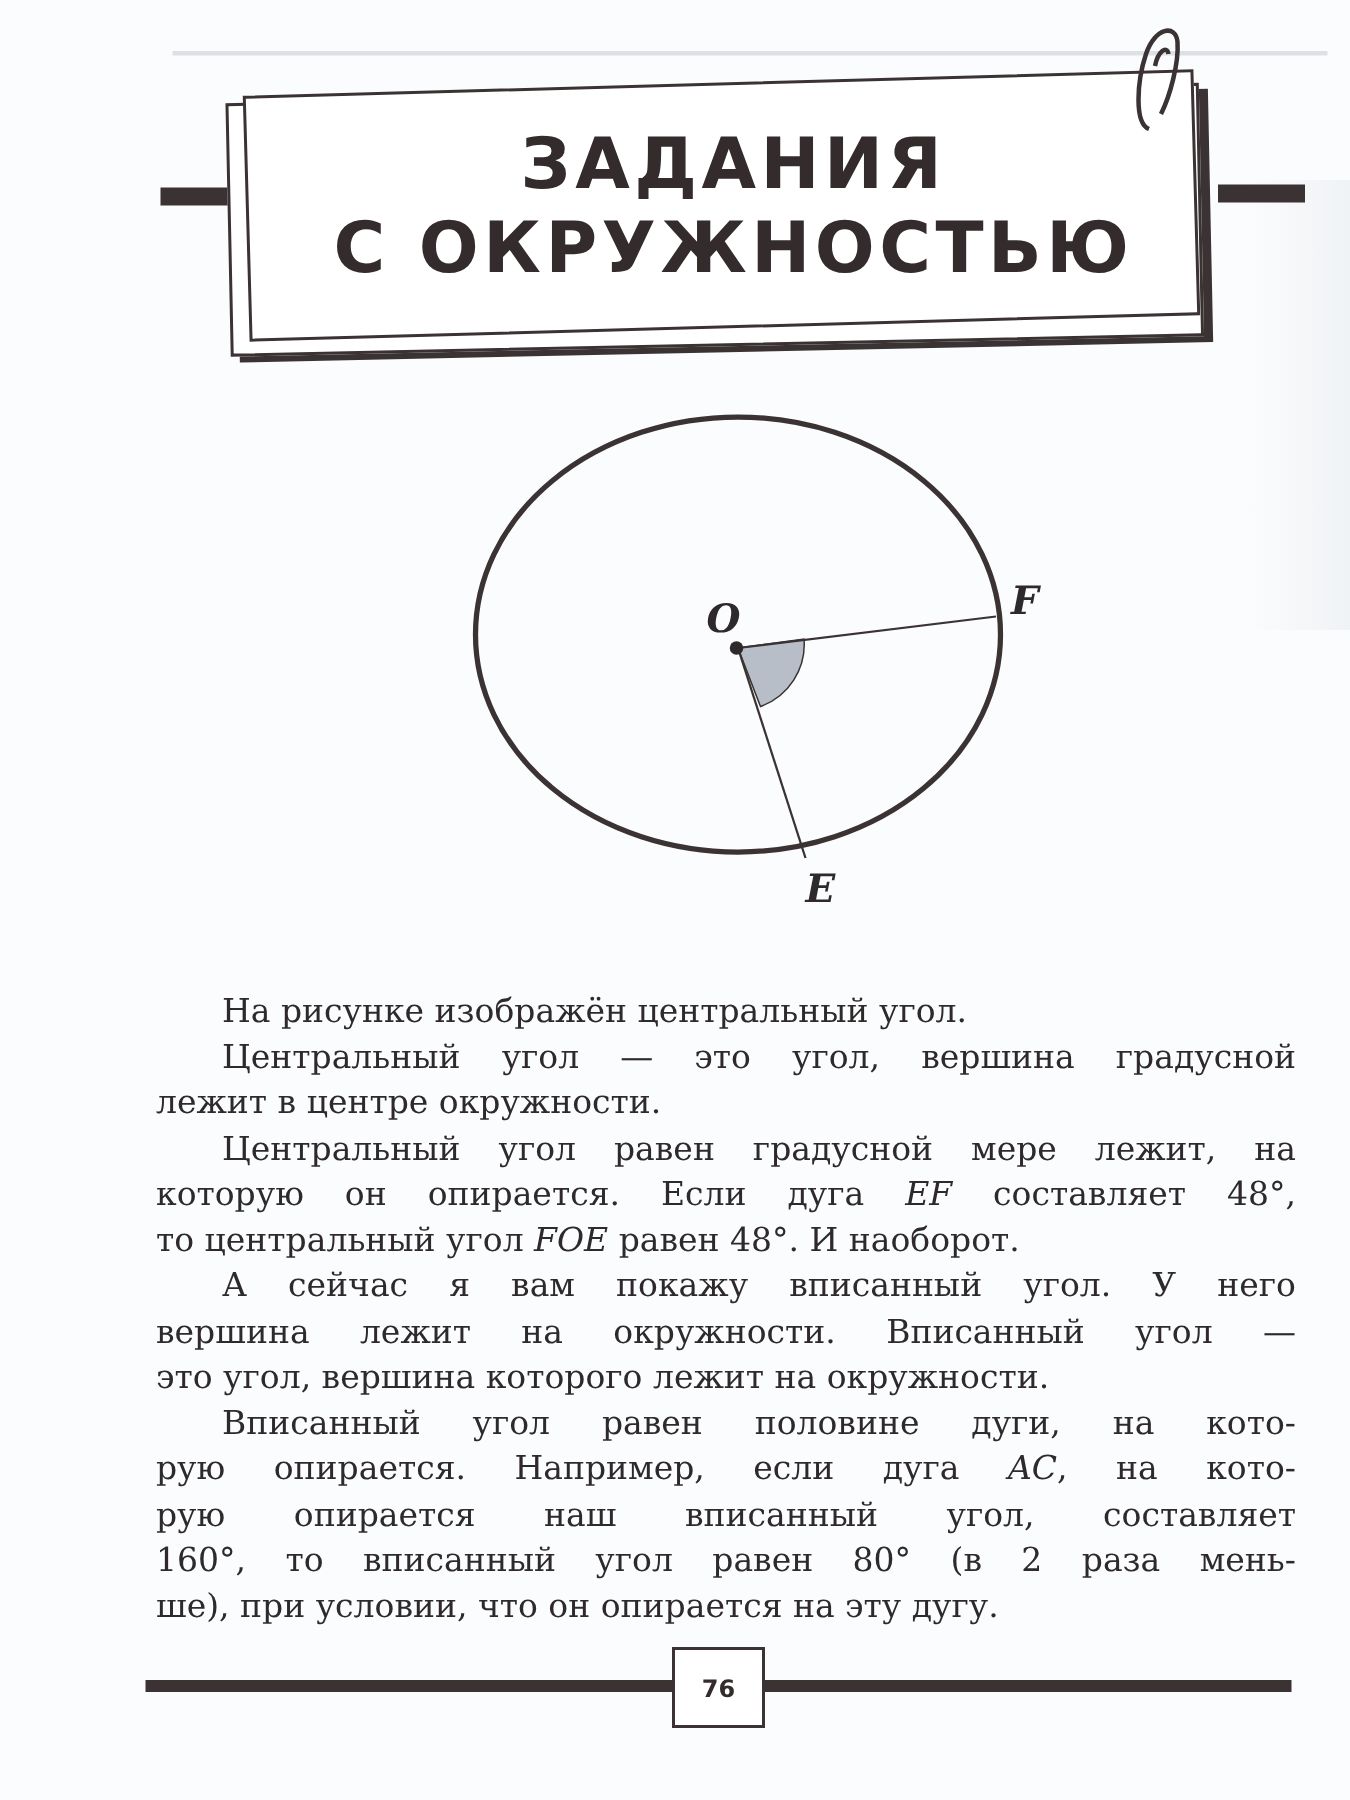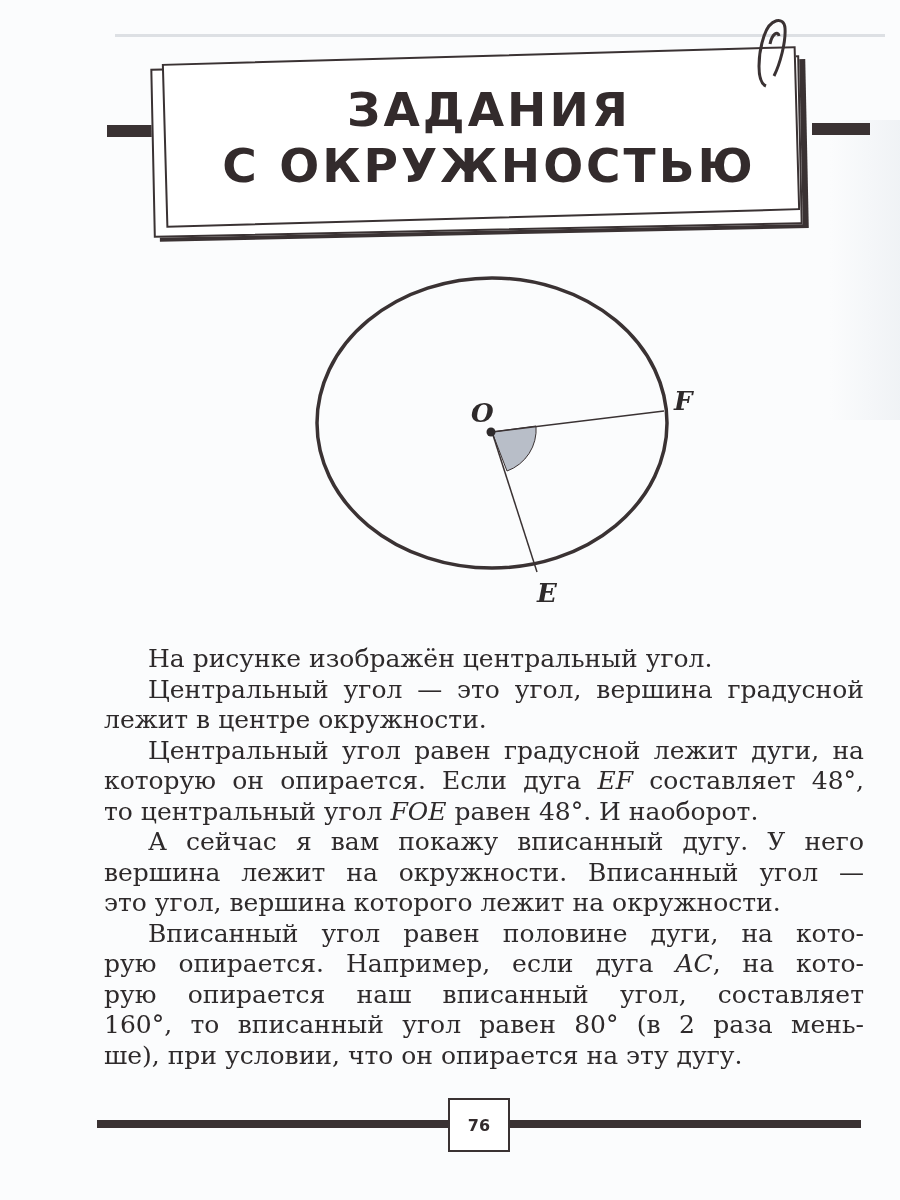--- a/index.html
+++ b/index.html
@@ -43,22 +43,22 @@
     position: absolute; left: 752px; top: 14px; width: 40px; height: 80px;
   }
   
   .figure { position: absolute; left: 300px; top: 270px; width: 420px; height: 350px; }
   .label {
     position: absolute; font-family: "DejaVu Serif", serif; font-style: italic;
     font-weight: bold; font-size: 26px; color: #2e2a2b;
   }
   
   .text {
-    position: absolute; left: 104px; top: 644px; width: 760px;
-    font-size: 25px; line-height: 30.5px; text-align: justify;
+    position: absolute; left: 104px; top: 660px; width: 760px;
+    font-size: 22px; line-height: 30.5px; text-align: justify;
   }
   .text p { margin: 0; text-indent: 44px; }
   .text .line { display: block; text-align-last: justify; }
   .text .line.last { text-align-last: left; }
   .ital { font-style: italic; }
   
   .footer-bar {
     position: absolute; top: 1120px; height: 8px; background: #3a3233;
   }
   .footer-bar.left { left: 97px; width: 352px; }
@@ -107,26 +107,26 @@
 
 <div class="text">
   <p>
     <span class="line last">На рисунке изображён центральный угол.</span>
   </p>
   <p>
     <span class="line">Центральный угол — это угол, вершина градусной</span>
     <span class="line last" style="margin-left:-44px">лежит в центре окружности.</span>
   </p>
   <p>
-    <span class="line">Центральный угол равен градусной лежит дуги, на</span>
+    <span class="line">Центральный угол равен градусной мере лежит, на</span>
     <span class="line" style="margin-left:-44px">которую он опирается. Если дуга <span class="ital">EF</span> составляет 48°,</span>
     <span class="line last" style="margin-left:-44px">то центральный угол <span class="ital">FOE</span> равен 48°. И наоборот.</span>
   </p>
   <p>
-    <span class="line">А сейчас я вам покажу вписанный дугу. У него</span>
+    <span class="line">А сейчас я вам покажу вписанный угол. У него</span>
     <span class="line" style="margin-left:-44px">вершина лежит на окружности. Вписанный угол —</span>
     <span class="line last" style="margin-left:-44px">это угол, вершина которого лежит на окружности.</span>
   </p>
   <p>
     <span class="line">Вписанный угол равен половине дуги, на кото-</span>
     <span class="line" style="margin-left:-44px">рую опирается. Например, если дуга <span class="ital">AC</span>, на кото-</span>
     <span class="line" style="margin-left:-44px">рую опирается наш вписанный угол, составляет</span>
     <span class="line" style="margin-left:-44px">160°, то вписанный угол равен 80° (в 2 раза мень-</span>
     <span class="line last" style="margin-left:-44px">ше), при условии, что он опирается на эту дугу.</span>
   </p>

